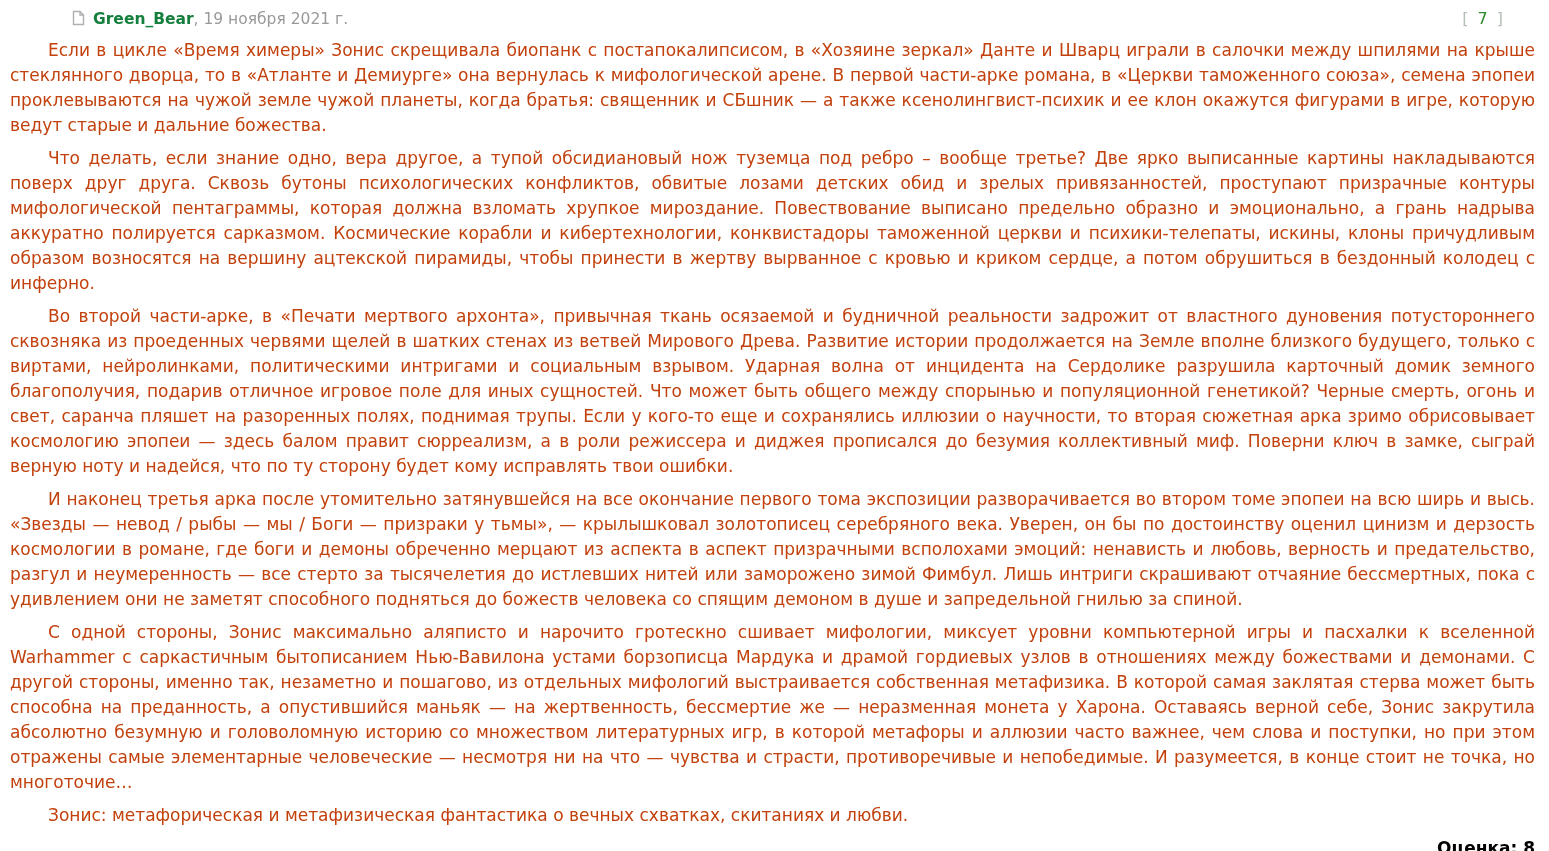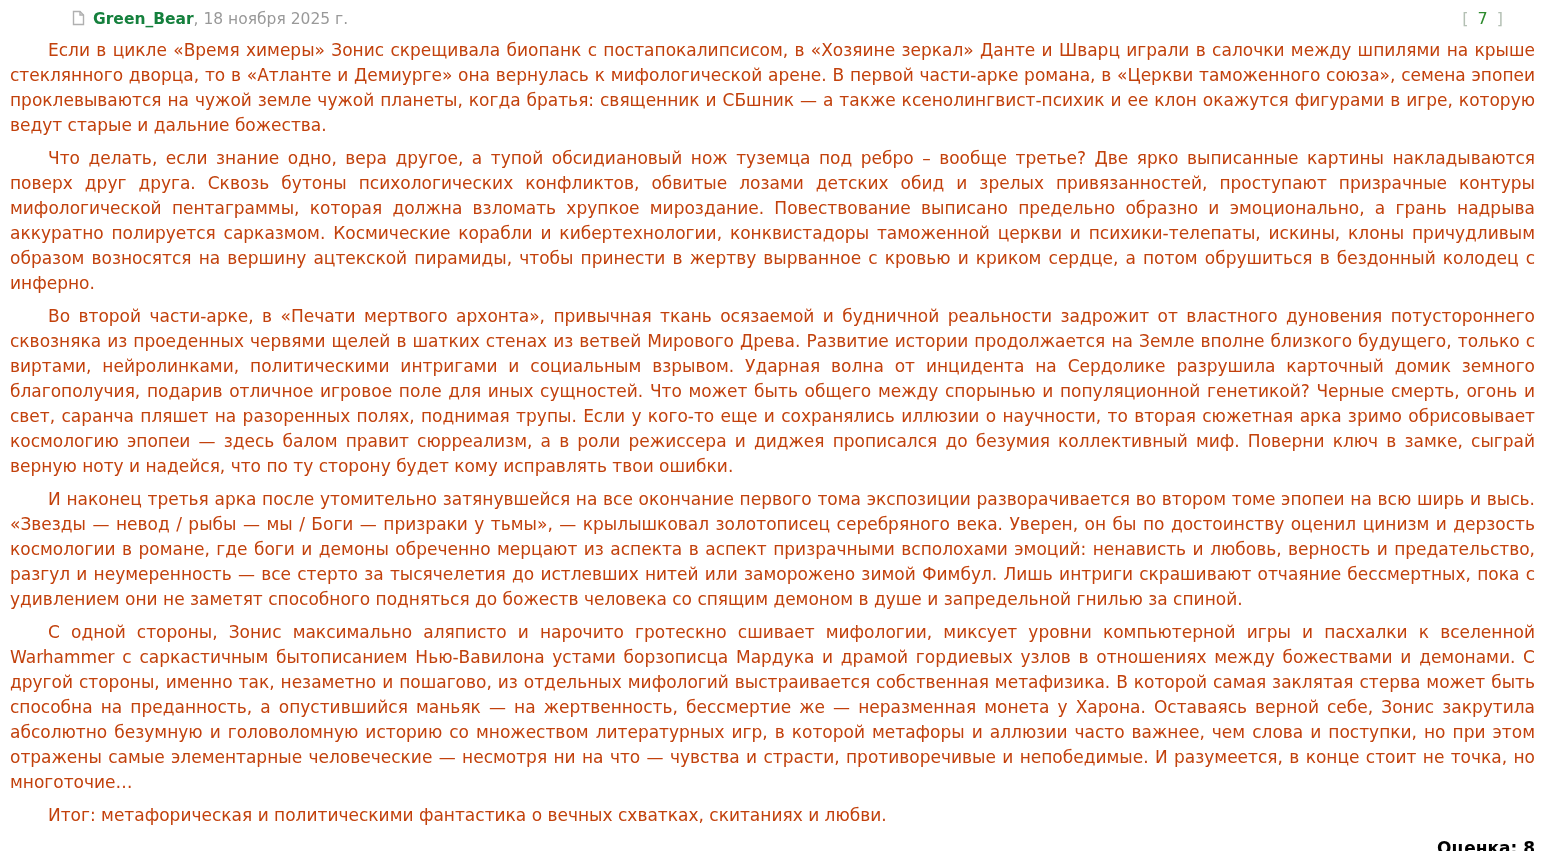--- a/index.html
+++ b/index.html
@@ -78,34 +78,34 @@
 
   <div class="post-header">
     <div class="post-header-left">
       <a class="doc-icon-link">
         <svg width="13" height="16" viewBox="0 0 13 16">
           <path d="M1.5 1.5 H8 L11.5 5 V14.5 H1.5 Z" fill="none" stroke="#b0b0b0" stroke-width="1.4"></path>
           <path d="M8 1.5 V5 H11.5" fill="none" stroke="#b0b0b0" stroke-width="1.4"></path>
         </svg>
       </a>
       <span>
-        <a class="author-link">Green_Bear</a><span class="post-date">, 18 ноября 2025 г.</span>
+        <a class="author-link">Green_Bear</a><span class="post-date">, 19 ноября 2021 г.</span>
       </span>
     </div>
     <div class="rating-box">
       <span class="rating-bracket">[</span>
       <span class="rating-value">7</span>
       <span class="rating-bracket">]</span>
     </div>
   </div>
 
   <div class="review-body">
     <p>Если в цикле «Время химеры» Зонис скрещивала биопанк с постапокалипсисом, в «Хозяине зеркал» Данте и Шварц играли в салочки между шпилями на крыше стеклянного дворца, то в «Атланте и Демиурге» она вернулась к мифологической арене. В первой части-арке романа, в «Церкви таможенного союза», семена эпопеи проклевываются на чужой земле чужой планеты, когда братья: священник и СБшник — а также ксенолингвист-психик и ее клон окажутся фигурами в игре, которую ведут старые и дальние божества.</p>
     <p>Что делать, если знание одно, вера другое, а тупой обсидиановый нож туземца под ребро – вообще третье? Две ярко выписанные картины накладываются поверх друг друга. Сквозь бутоны психологических конфликтов, обвитые лозами детских обид и зрелых привязанностей, проступают призрачные контуры мифологической пентаграммы, которая должна взломать хрупкое мироздание. Повествование выписано предельно образно и эмоционально, а грань надрыва аккуратно полируется сарказмом. Космические корабли и кибертехнологии, конквистадоры таможенной церкви и психики-телепаты, искины, клоны причудливым образом возносятся на вершину ацтекской пирамиды, чтобы принести в жертву вырванное с кровью и криком сердце, а потом обрушиться в бездонный колодец с инферно.</p>
     <p>Во второй части-арке, в «Печати мертвого архонта», привычная ткань осязаемой и будничной реальности задрожит от властного дуновения потустороннего сквозняка из проеденных червями щелей в шатких стенах из ветвей Мирового Древа. Развитие истории продолжается на Земле вполне близкого будущего, только с виртами, нейролинками, политическими интригами и социальным взрывом. Ударная волна от инцидента на Сердолике разрушила карточный домик земного благополучия, подарив отличное игровое поле для иных сущностей. Что может быть общего между спорынью и популяционной генетикой? Черные смерть, огонь и свет, саранча пляшет на разоренных полях, поднимая трупы. Если у кого-то еще и сохранялись иллюзии о научности, то вторая сюжетная арка зримо обрисовывает космологию эпопеи — здесь балом правит сюрреализм, а в роли режиссера и диджея прописался до безумия коллективный миф. Поверни ключ в замке, сыграй верную ноту и надейся, что по ту сторону будет кому исправлять твои ошибки.</p>
     <p>И наконец третья арка после утомительно затянувшейся на все окончание первого тома экспозиции разворачивается во втором томе эпопеи на всю ширь и высь. «Звезды — невод / рыбы — мы / Боги — призраки у тьмы», — крылышковал золотописец серебряного века. Уверен, он бы по достоинству оценил цинизм и дерзость космологии в романе, где боги и демоны обреченно мерцают из аспекта в аспект призрачными всполохами эмоций: ненависть и любовь, верность и предательство, разгул и неумеренность — все стерто за тысячелетия до истлевших нитей или заморожено зимой Фимбул. Лишь интриги скрашивают отчаяние бессмертных, пока с удивлением они не заметят способного подняться до божеств человека со спящим демоном в душе и запредельной гнилью за спиной.</p>
     <p>С одной стороны, Зонис максимально аляписто и нарочито гротескно сшивает мифологии, миксует уровни компьютерной игры и пасхалки к вселенной Warhammer с саркастичным бытописанием Нью-Вавилона устами борзописца Мардука и драмой гордиевых узлов в отношениях между божествами и демонами. С другой стороны, именно так, незаметно и пошагово, из отдельных мифологий выстраивается собственная метафизика. В которой самая заклятая стерва может быть способна на преданность, а опустившийся маньяк — на жертвенность, бессмертие же — неразменная монета у Харона. Оставаясь верной себе, Зонис закрутила абсолютно безумную и головоломную историю со множеством литературных игр, в которой метафоры и аллюзии часто важнее, чем слова и поступки, но при этом отражены самые элементарные человеческие — несмотря ни на что — чувства и страсти, противоречивые и непобедимые. И разумеется, в конце стоит не точка, но многоточие…</p>
-    <p>Итог: метафорическая и политическими фантастика о вечных схватках, скитаниях и любви.</p>
+    <p>Зонис: метафорическая и метафизическая фантастика о вечных схватках, скитаниях и любви.</p>
   </div>
 
   <div class="score-line">Оценка: 8</div>
 
 </div>
 
 </body></html>

